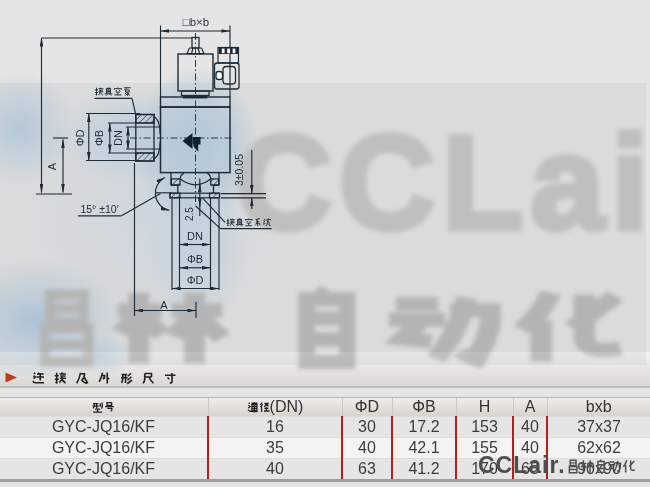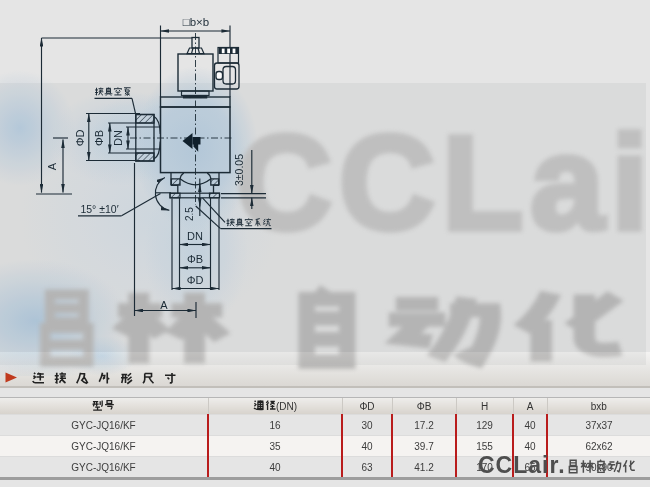--- a/index.html
+++ b/index.html
@@ -14,21 +14,21 @@
  radial-gradient(55px 58px at 20px 72px,rgba(201,223,242,1) 0%,rgba(210,229,244,0) 100%),
  radial-gradient(95px 62px at 35px 265px,rgba(193,218,239,1) 0%,rgba(201,224,241,0) 100%),
  radial-gradient(52px 78px at 196px 196px,rgba(213,231,245,.85) 0%,rgba(219,235,247,0) 100%),
  radial-gradient(36px 20px at 102px 300px,rgba(206,226,242,.9) 0%,rgba(212,230,244,0) 100%),
  radial-gradient(130px 120px at 150px 160px,rgba(226,238,248,.8) 0%,rgba(232,241,249,0) 100%)}
 #wmcc{position:absolute;left:236px;top:107px;width:500px;font-family:"Liberation Sans",sans-serif;font-weight:bold;font-size:133px;letter-spacing:7px;color:#d5d5d5;-webkit-text-stroke:5.5px #d5d5d5;filter:blur(2.2px);white-space:nowrap}
 #wmcjk{position:absolute;left:0;top:0;filter:blur(2.0px)}
 #btmwm{position:absolute;left:478px;top:452px;z-index:30;color:#4e4e4e;filter:blur(.5px);white-space:nowrap}
 #btmwm .lat{font-size:23px;letter-spacing:1px;font-weight:bold}
 #tblzone{position:absolute;left:0;top:397px;width:650px;z-index:5}
-table.spec{border-collapse:collapse;table-layout:fixed;width:650px;font-size:10px;color:#3c3c3c}
+table.spec{border-collapse:collapse;table-layout:fixed;width:650px;font-size:16px;color:#3c3c3c}
 table.spec td{text-align:center;padding:0;border-left:2px solid #b91c1c;overflow:hidden}
 table.spec td:first-child{border-left:none}
 table.spec tr.hd td{height:16px;background:linear-gradient(180deg,#eeedeb 0%,#e2dfda 55%,#d7d3cd 100%);border-left:1px solid #ccc9c4;color:#333}
 table.spec tr.hd td:first-child{border-left:none}
 table.spec tr.dr td{height:20px;border-top:1px solid #dcdcdc}
 table.spec tr.alt td{background:#f5f3f1}
 #tbltop{height:1px;background:#b6b6b6}
 #tblbot{height:3px;background:#9d9d9d}
 </style>
 </head>
@@ -381,30 +381,30 @@
             <td>H</td>
             <td>A</td>
             <td>bxb</td>
 </tr>
 
 <tr class="dr">
             <td>GYC-JQ16/KF</td>
             <td>16</td>
             <td>30</td>
             <td>17.2</td>
-            <td>129</td>
+            <td>153</td>
             <td>40</td>
             <td>37x37</td>
           </tr>
 
 <tr class="dr alt">
             <td>GYC-JQ16/KF</td>
             <td>35</td>
             <td>40</td>
-            <td>39.7</td>
+            <td>42.1</td>
             <td>155</td>
             <td>40</td>
             <td>62x62</td>
           </tr>
 
 <tr class="dr">
             <td>GYC-JQ16/KF</td>
             <td>40</td>
             <td>63</td>
             <td>41.2</td>

